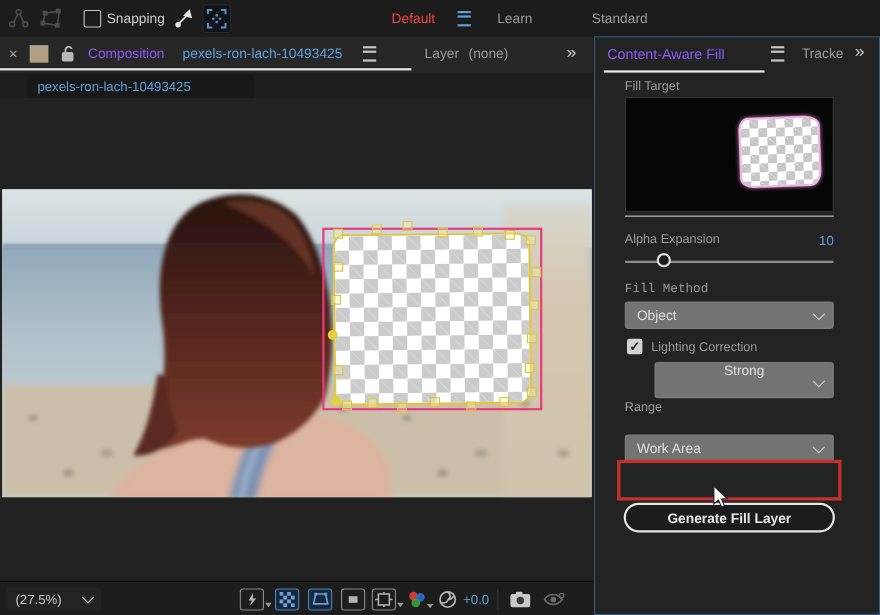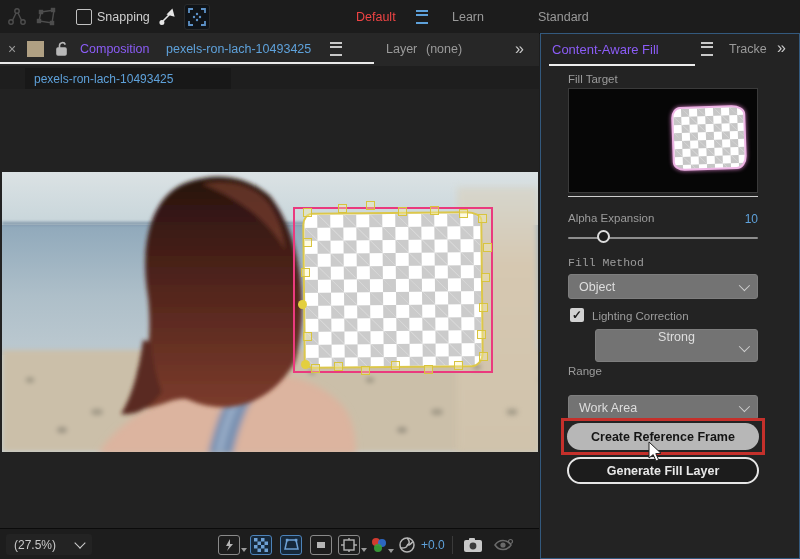--- a/index.html
+++ b/index.html
@@ -275,21 +275,20 @@
       <span class="dd-chev"></span>
     </div>
 
     <div class="pn panel-label" style="left:27px;top:331px;">Range</div>
     <div class="pn dropdown" style="left:27px;top:349px;width:190px;height:25px;margin-top:12px;">
       <span>Work Area</span>
       <span class="dd-chev"></span>
     </div>
 
     <div id="red-annotation" class="pn"></div>
-    <button id="create-btn" class="pn">Create Reference Frame</button>
     <button id="generate-btn" class="pn">Generate Fill Layer</button>
   </div>
 
   <div id="bottom-bar" class="abs">
     <div class="bb-item" style="left:6px;">
       <span class="bb-dd" style="width:70px;justify-content:space-between;">
         <span>(27.5%)</span>
         <span class="dd-chev" style="transform:rotate(45deg);margin-top:-3px;"></span>
       </span>
     </div>

